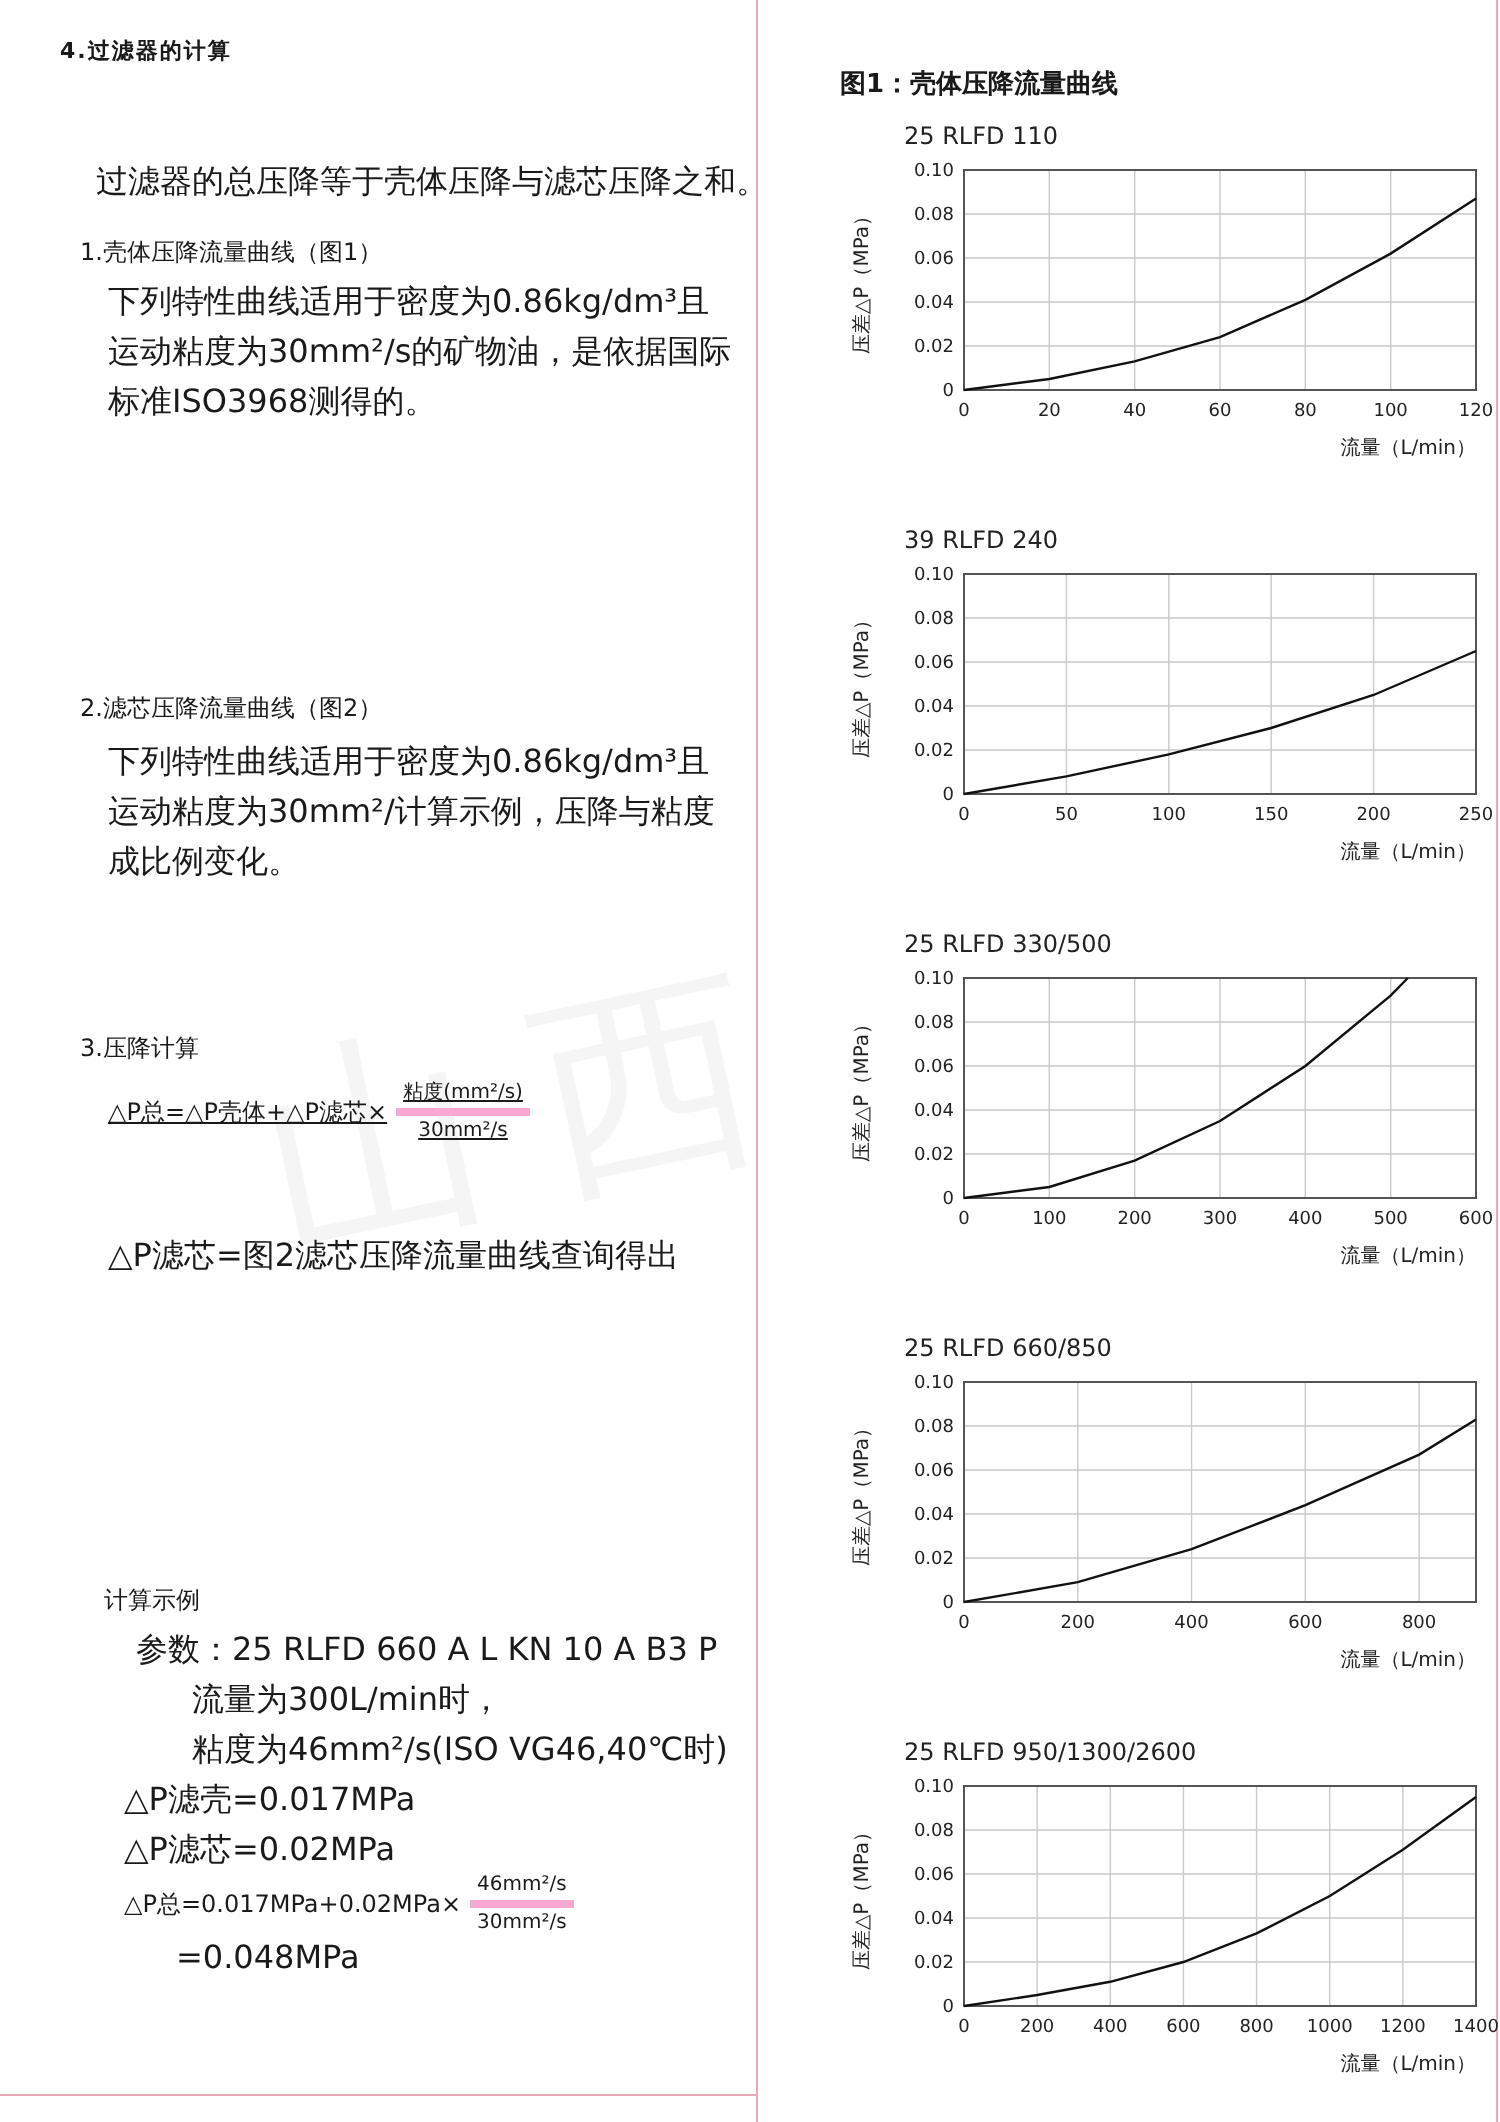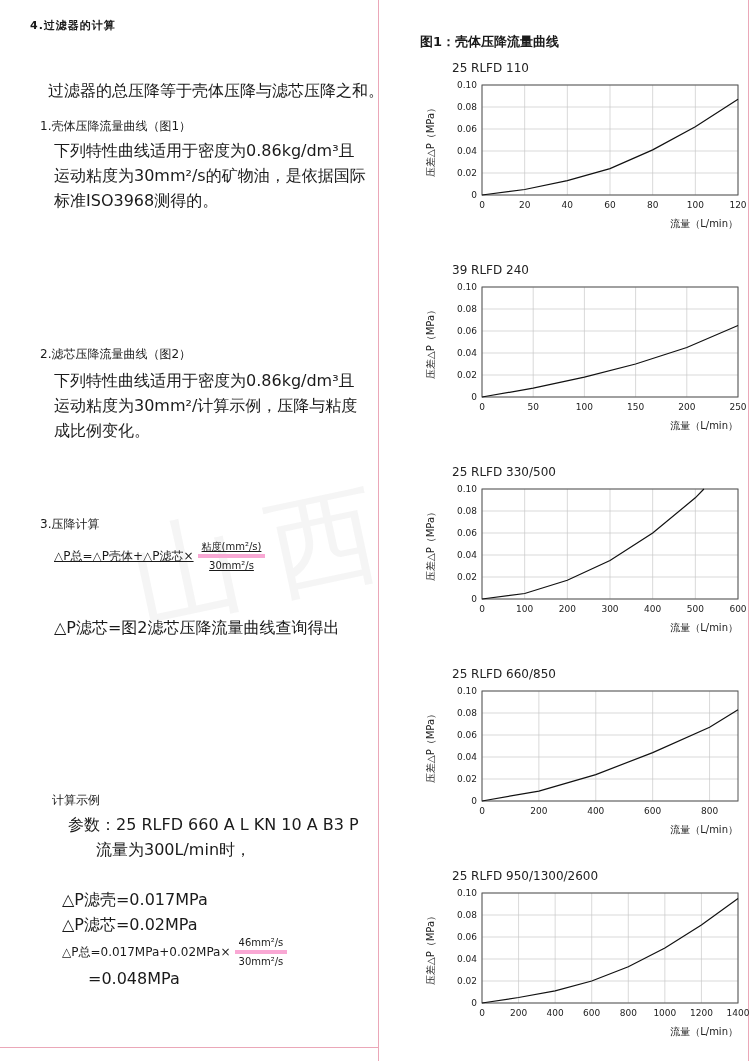--- a/index.html
+++ b/index.html
@@ -54,20 +54,21 @@
     <span class="frac">
       <span class="num">粘度(mm²/s)</span>
       <span class="den">30mm²/s</span>
     </span>
   </div>
   <div class="abs body-line" style="left:54px;top:615px;">△P滤芯=图2滤芯压降流量曲线查询得出</div>
 
   <div class="abs sec-head" style="left:52px;top:792px;">计算示例</div>
   <div class="abs body-line" style="left:68px;top:812px;">参数：25 RLFD 660 A L KN 10 A B3 P</div>
   <div class="abs body-line" style="left:96px;top:837px;">流量为300L/min时，</div>
+  <div class="abs body-line" style="left:96px;top:862px;">粘度为46mm²/s(ISO VG46,40℃时)</div>
   <div class="abs body-line" style="left:62px;top:887px;">△P滤壳=0.017MPa</div>
   <div class="abs body-line" style="left:62px;top:912px;">△P滤芯=0.02MPa</div>
   <div class="abs formula" style="left:62px;top:936px;">
     <span>△P总=0.017MPa+0.02MPa×</span>
     <span class="frac">
       <span class="num">46mm²/s</span>
       <span class="den">30mm²/s</span>
     </span>
   </div>
   <div class="abs body-line" style="left:88px;top:966px;">=0.048MPa</div>

